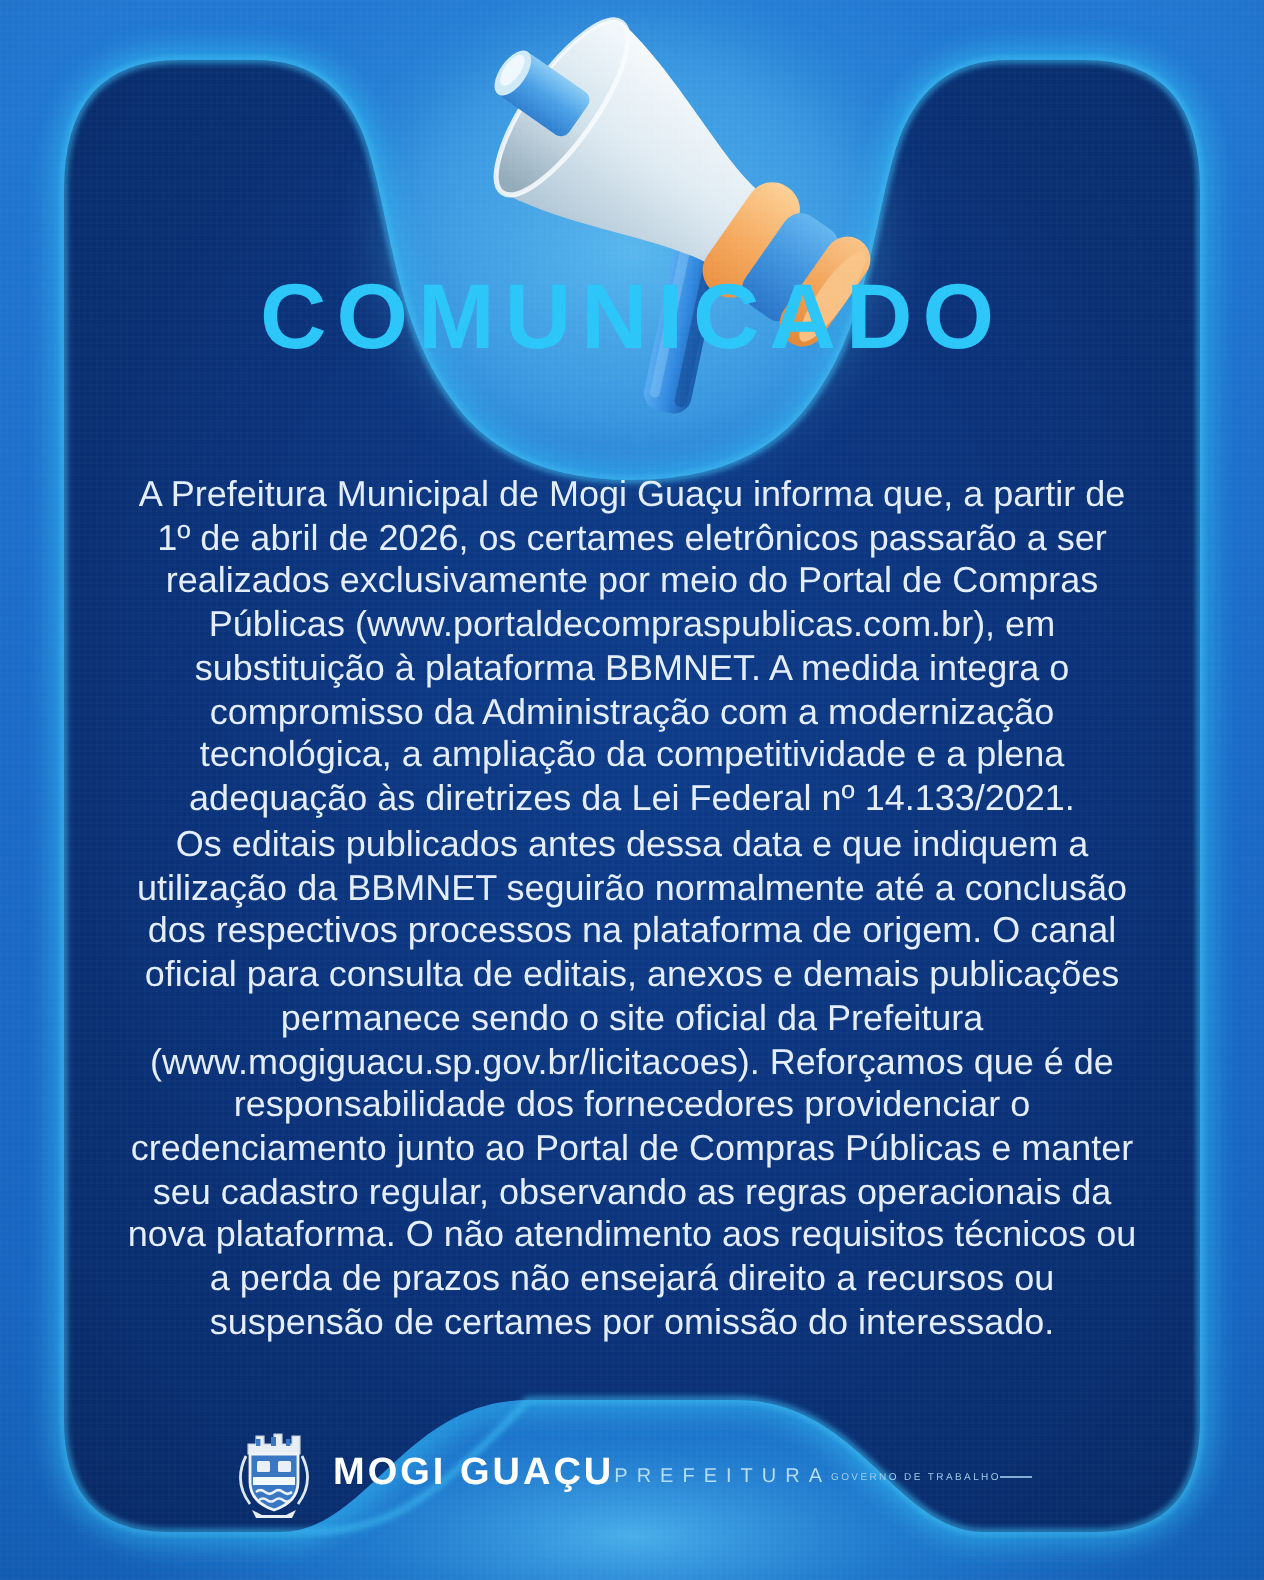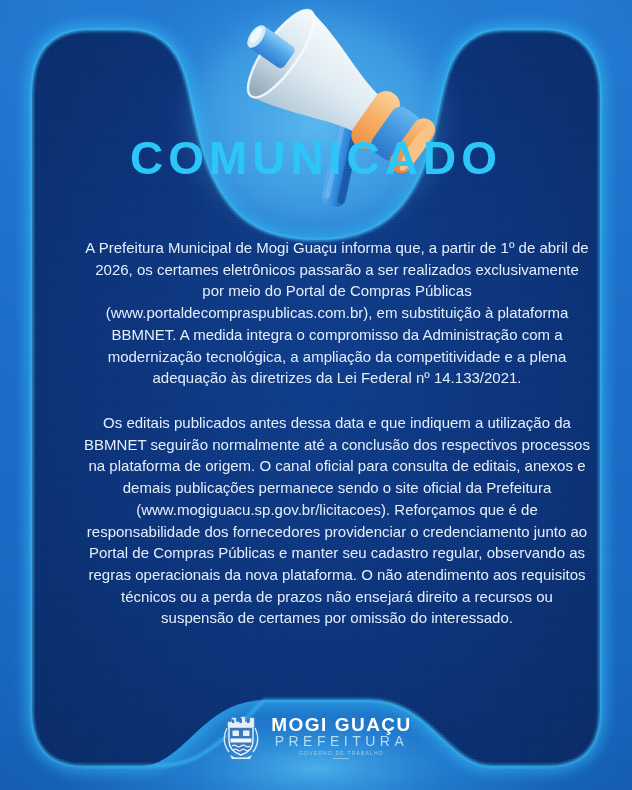--- a/index.html
+++ b/index.html
@@ -22,35 +22,35 @@
   }
   .title{
     position:absolute;top:140px;left:0;width:632px;text-align:center;
     color:var(--accent,#2cc6f8);
     font-weight:bold;font-size:46px;line-height:37px;letter-spacing:5px;
     text-transform:uppercase;z-index:5;
   }
   .para{
     position:absolute;left:62px;width:508px;text-align:center;
     color:var(--body-text,#e4eefb);
-    font-size:15px;line-height:21.7px;z-index:4;margin-left:21px;
+    font-size:18px;line-height:21.7px;z-index:4;
   }
   .para1{top:237px;}
   .para2{top:412px;}
   .footer-logo{
     position:absolute;left:0;top:712px;width:632px;display:flex;
     justify-content:center;align-items:center;gap:9px;z-index:5;
   }
   .crest{flex:0 0 auto;}
-  .logo-text{display:flex;flex-direction:column;align-items:center;}
+  .logo-text{display:flex;flex-direction:row;align-items:center;}
   .org-name{
     color:#ffffff;font-weight:bold;font-size:19px;letter-spacing:1.5px;line-height:20px;
   }
   .org-dept{
-    color:#b5ddf6;font-size:14px;letter-spacing:4.5px;margin-top:2px;line-height:9px;
+    color:#b5ddf6;font-size:10px;letter-spacing:4.5px;margin-top:2px;line-height:9px;
   }
   .org-tagline{
     color:#9fcdeb;font-size:5px;letter-spacing:1.2px;margin-top:4px;line-height:6px;
   }
   .tagline-rule{width:16px;height:1px;background:#9fcdeb;margin-top:2px;opacity:.8;}
 </style>
 </head>
 <body>
 
 <div class="canvas">

